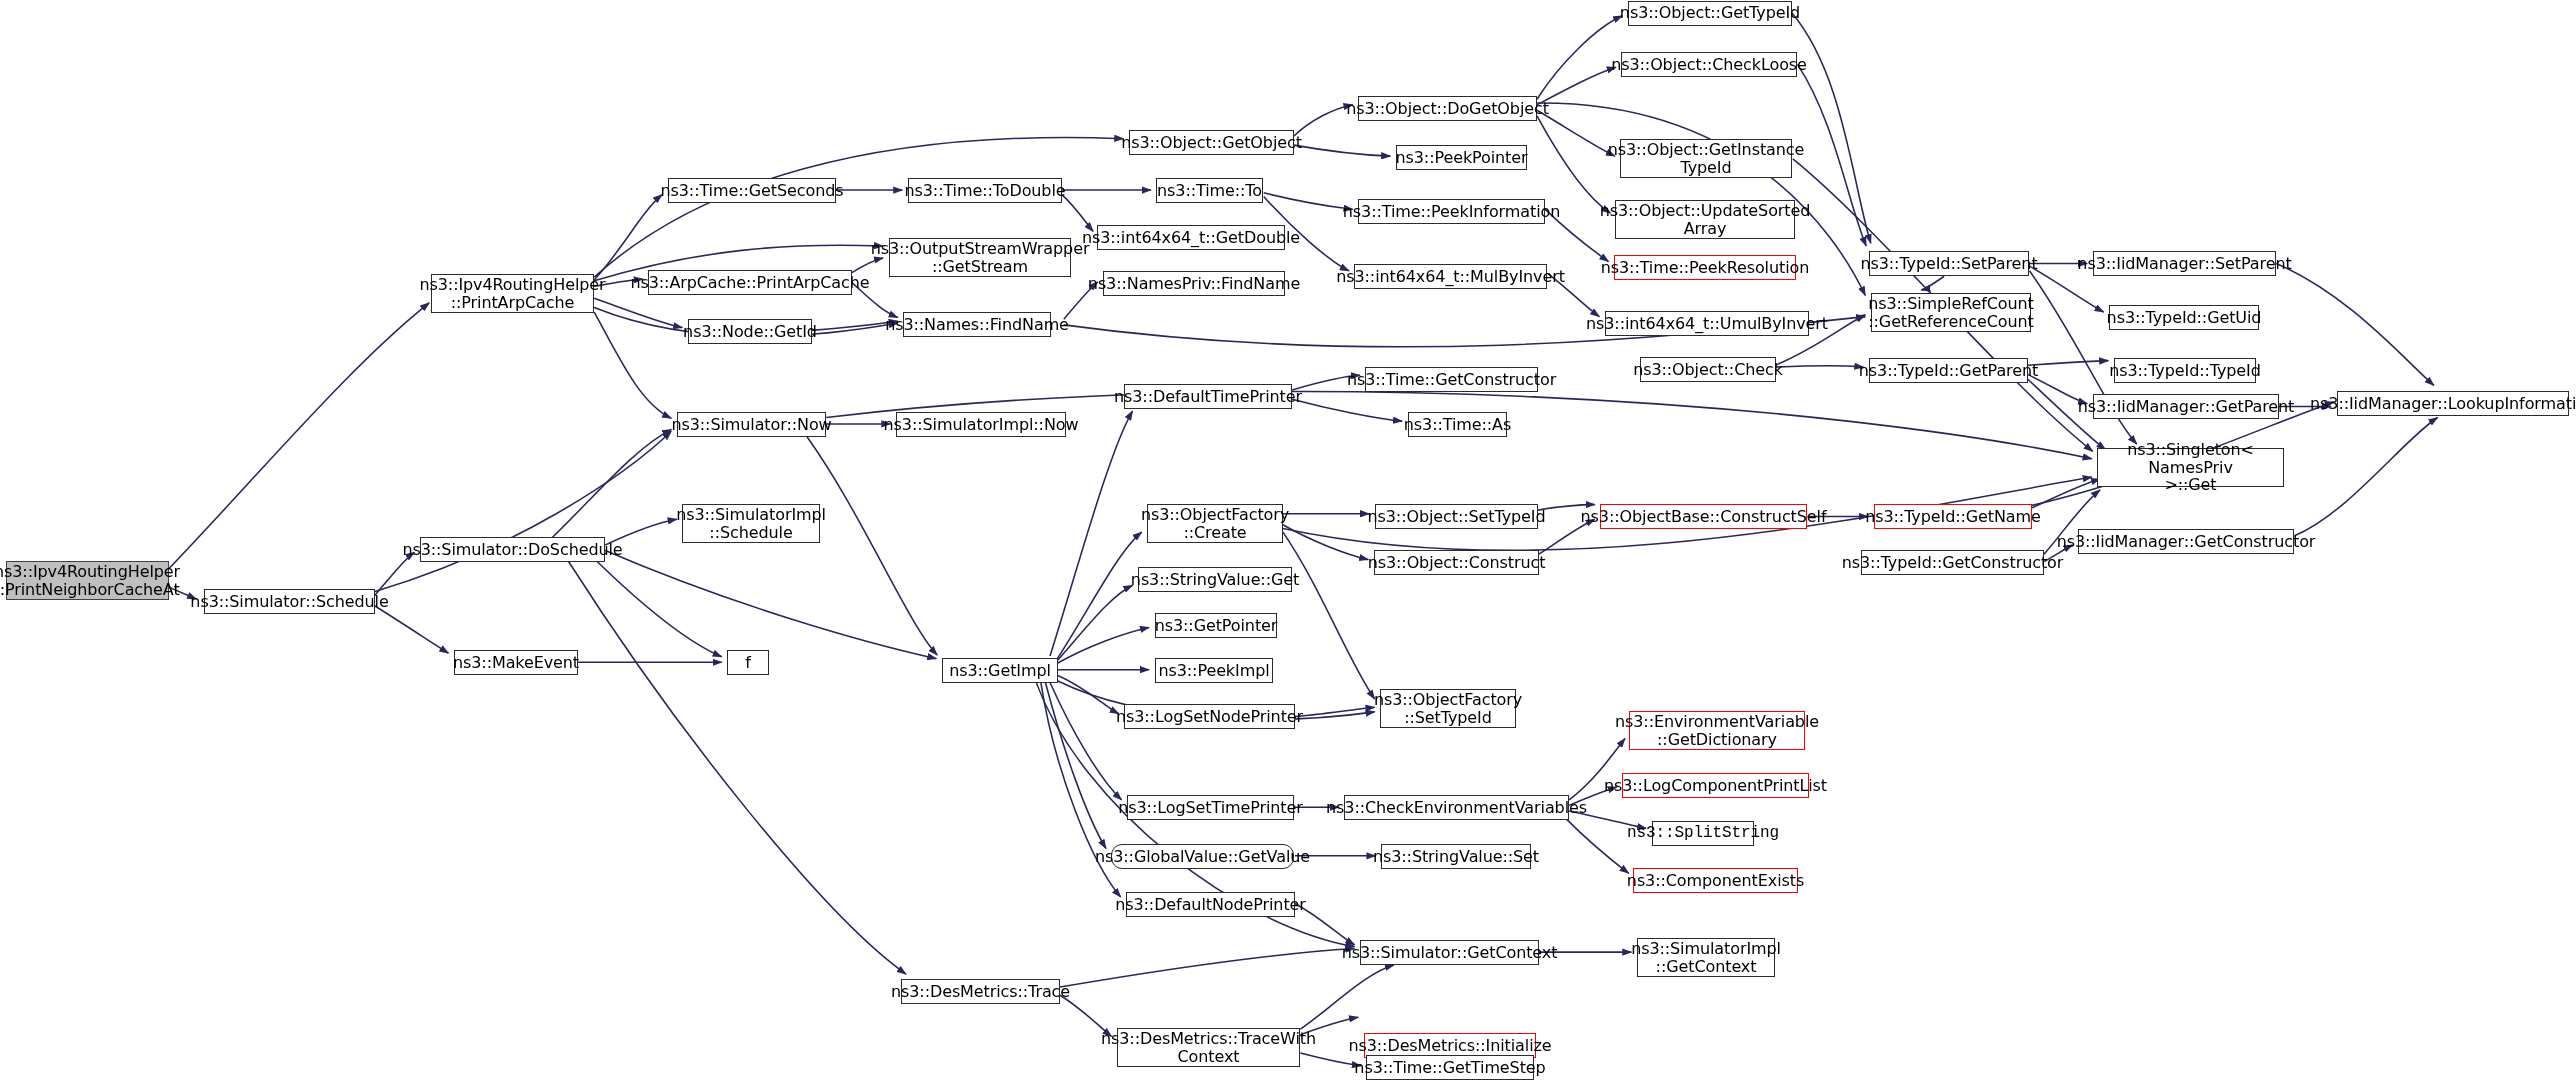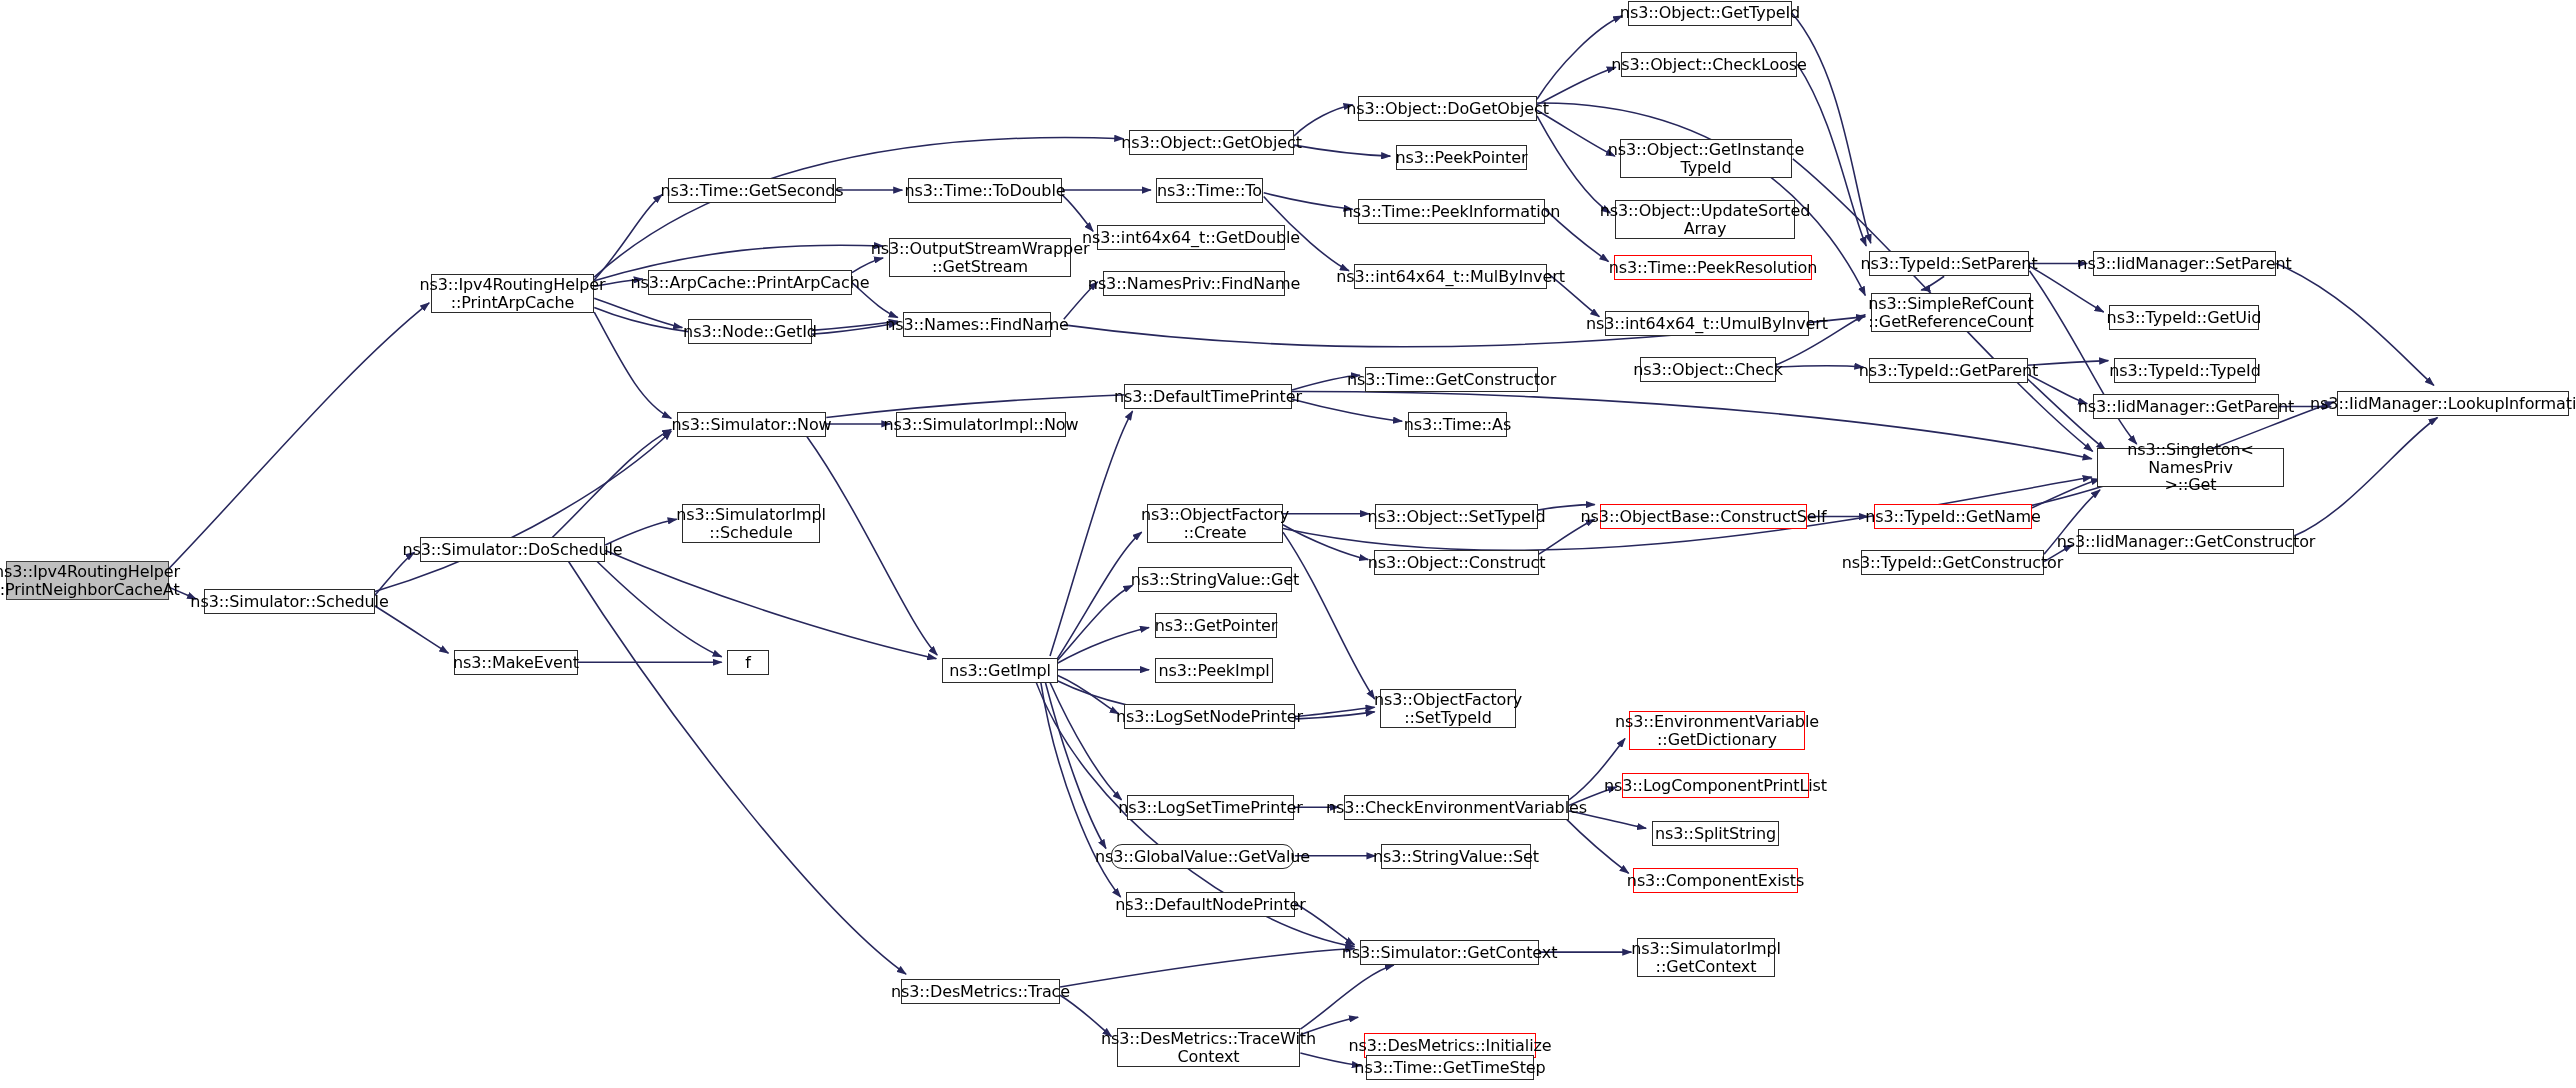--- a/index.html
+++ b/index.html
@@ -195,40 +195,40 @@
       <div class="node" style="left: 1381px; top: 844px; width: 150px; height: 25px;">ns3::StringValue::Set</div>
       <div class="node" style="left: 1360px; top: 940px; width: 179px; height: 25px;">ns3::Simulator::GetContext</div>
       <div class="node red" style="left: 1364px; top: 1005px; width: 172px; height: 25px; margin-top: 28px;">ns3::DesMetrics::Initialize</div>
       <div class="node" style="left: 1366px; top: 1055px; width: 168px; height: 25px;">ns3::Time::GetTimeStep</div>
       <div class="node" style="left: 1628px; top: 0.9px; width: 164px; height: 25px;">ns3::Object::GetTypeId</div>
       <div class="node" style="left: 1621px; top: 52px; width: 176px; height: 25px;">ns3::Object::CheckLoose</div>
       <div class="node" style="left: 1620px; top: 139px; width: 172px; height: 39px;">ns3::Object::GetInstance
 TypeId</div>
       <div class="node" style="left: 1615px; top: 200px; width: 180px; height: 39px;">ns3::Object::UpdateSorted
 Array</div>
-      <div class="node red" style="left: 1614px; top: 255px; width: 198px; height: 25px;">ns3::Time::PeekResolution</div>
+      <div class="node red" style="left: 1614px; top: 255px; width: 182px; height: 25px;">ns3::Time::PeekResolution</div>
       <div class="node" style="left: 1605px; top: 311px; width: 204px; height: 25px;">ns3::int64x64_t::UmulByInvert</div>
       <div class="node" style="left: 1640px; top: 357px; width: 136px; height: 25px;">ns3::Object::Check</div>
       <div class="node red" style="left: 1600px; top: 504px; width: 207px; height: 25px;">ns3::ObjectBase::ConstructSelf</div>
       <div class="node" style="left: 1861px; top: 550px; width: 183px; height: 25px;">ns3::TypeId::GetConstructor</div>
       <div class="node" style="left: 1869px; top: 251px; width: 160px; height: 25px;">ns3::TypeId::SetParent</div>
       <div class="node" style="left: 1871px; top: 293px; width: 160px; height: 39px;">ns3::SimpleRefCount
 ::GetReferenceCount</div>
       <div class="node" style="left: 1869px; top: 358px; width: 159px; height: 25px;">ns3::TypeId::GetParent</div>
       <div class="node" style="left: 2097px; top: 448px; width: 187px; height: 39px;">ns3::Singleton&lt; NamesPriv
 &gt;::Get</div>
       <div class="node red" style="left: 1874px; top: 504px; width: 158px; height: 25px;">ns3::TypeId::GetName</div>
       <div class="node" style="left: 2093px; top: 251px; width: 183px; height: 25px;">ns3::IidManager::SetParent</div>
       <div class="node" style="left: 2109px; top: 305px; width: 150px; height: 25px;">ns3::TypeId::GetUid</div>
       <div class="node" style="left: 2114px; top: 358px; width: 142px; height: 25px;">ns3::TypeId::TypeId</div>
       <div class="node" style="left: 2093px; top: 394px; width: 186px; height: 25px;">ns3::IidManager::GetParent</div>
       <div class="node" style="left: 2078px; top: 529px; width: 216px; height: 25px;">ns3::IidManager::GetConstructor</div>
       <div class="node" style="left: 2337px; top: 391px; width: 232px; height: 25px;">ns3::IidManager::LookupInformation</div>
       <div class="node red" style="left: 1629px; top: 711px; width: 176px; height: 39px;">ns3::EnvironmentVariable
 ::GetDictionary</div>
       <div class="node red" style="left: 1622px; top: 773px; width: 187px; height: 25px;">ns3::LogComponentPrintList</div>
-      <div class="node" style="left: 1652px; top: 821px; width: 127px; height: 25px;">ns3::SplitString</div>
+      <div class="node" style="left: 1652px; top: 821px; width: 102px; height: 25px; font-family: Liberation Mono, monospace;">ns3::SplitString</div>
       <div class="node red" style="left: 1633px; top: 868px; width: 165px; height: 25px;">ns3::ComponentExists</div>
       <div class="node" style="left: 1637px; top: 938px; width: 138px; height: 39px;">ns3::SimulatorImpl
 ::GetContext</div>
     </div>
 </div>
 
 
 </body></html>

